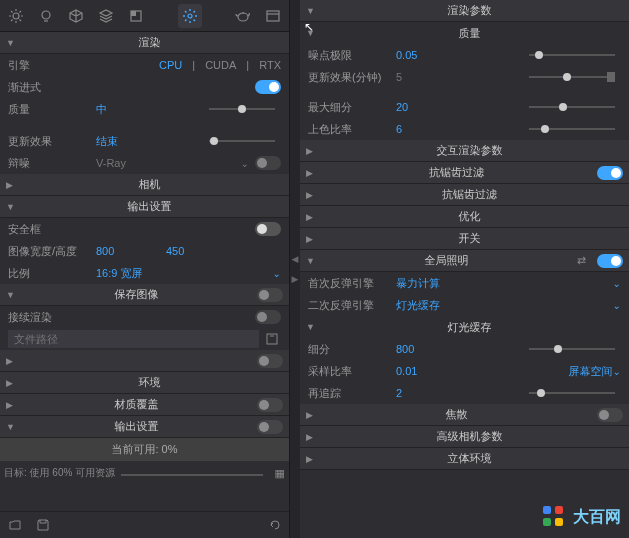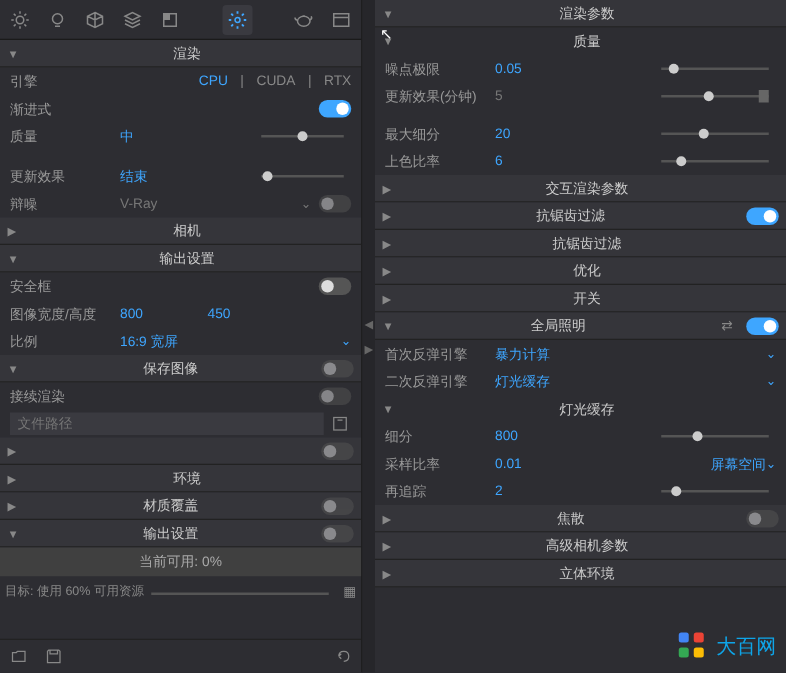--- a/index.html
+++ b/index.html
@@ -39,21 +39,21 @@
 .progress-row { background: #404040; padding: 4px; text-align: center; color: #aaa; font-size: 11px; margin-bottom: 3px; }
 .target-row { display: flex; align-items: flex-end; gap: 6px; padding: 2px 4px; }
 .target-row .label { color: #888; font-size: 10px; }
 .small-slider { flex: 1; height: 10px; display: flex; align-items: center; margin-right: 6px; }
 .small-slider .track { height: 2px; background: #555; width: 100%; }
 .bottom-icons { display: flex; gap: 10px; padding: 4px 6px; border-top: 1px solid #222; }
 .bottom-icons .icon { width: 18px; height: 18px; display: flex; align-items: center; justify-content: center; cursor: pointer; color: #888; }
 .bottom-icons .spacer { flex: 1; }
 .watermark { position: absolute; bottom: 8px; right: 8px; display: flex; align-items: center; gap: 6px; pointer-events: none; }
 .watermark .logo { width: 26px; height: 26px; }
-.watermark .text { color: #0ea5e9; font-size: 16px; font-weight: normal; }
+.watermark .text { color: #7dd3fc; font-size: 16px; font-weight: bold; }
 .center-divider { width: 10px; background: #26262a; display: flex; flex-direction: column; align-items: center; justify-content: center; gap: 10px; }
 .center-divider .caret { color: #666; font-size: 9px; cursor: pointer; }
 svg { display: block; }
 .row .value2 { color: #3ea6ff; margin-left: 30px; text-align: right; }
 .action-icon { width: 14px; color: #888; cursor: pointer; margin-right: 6px; }
 </style>
 </head>
 <body>
 
 <div class="panel-left">

